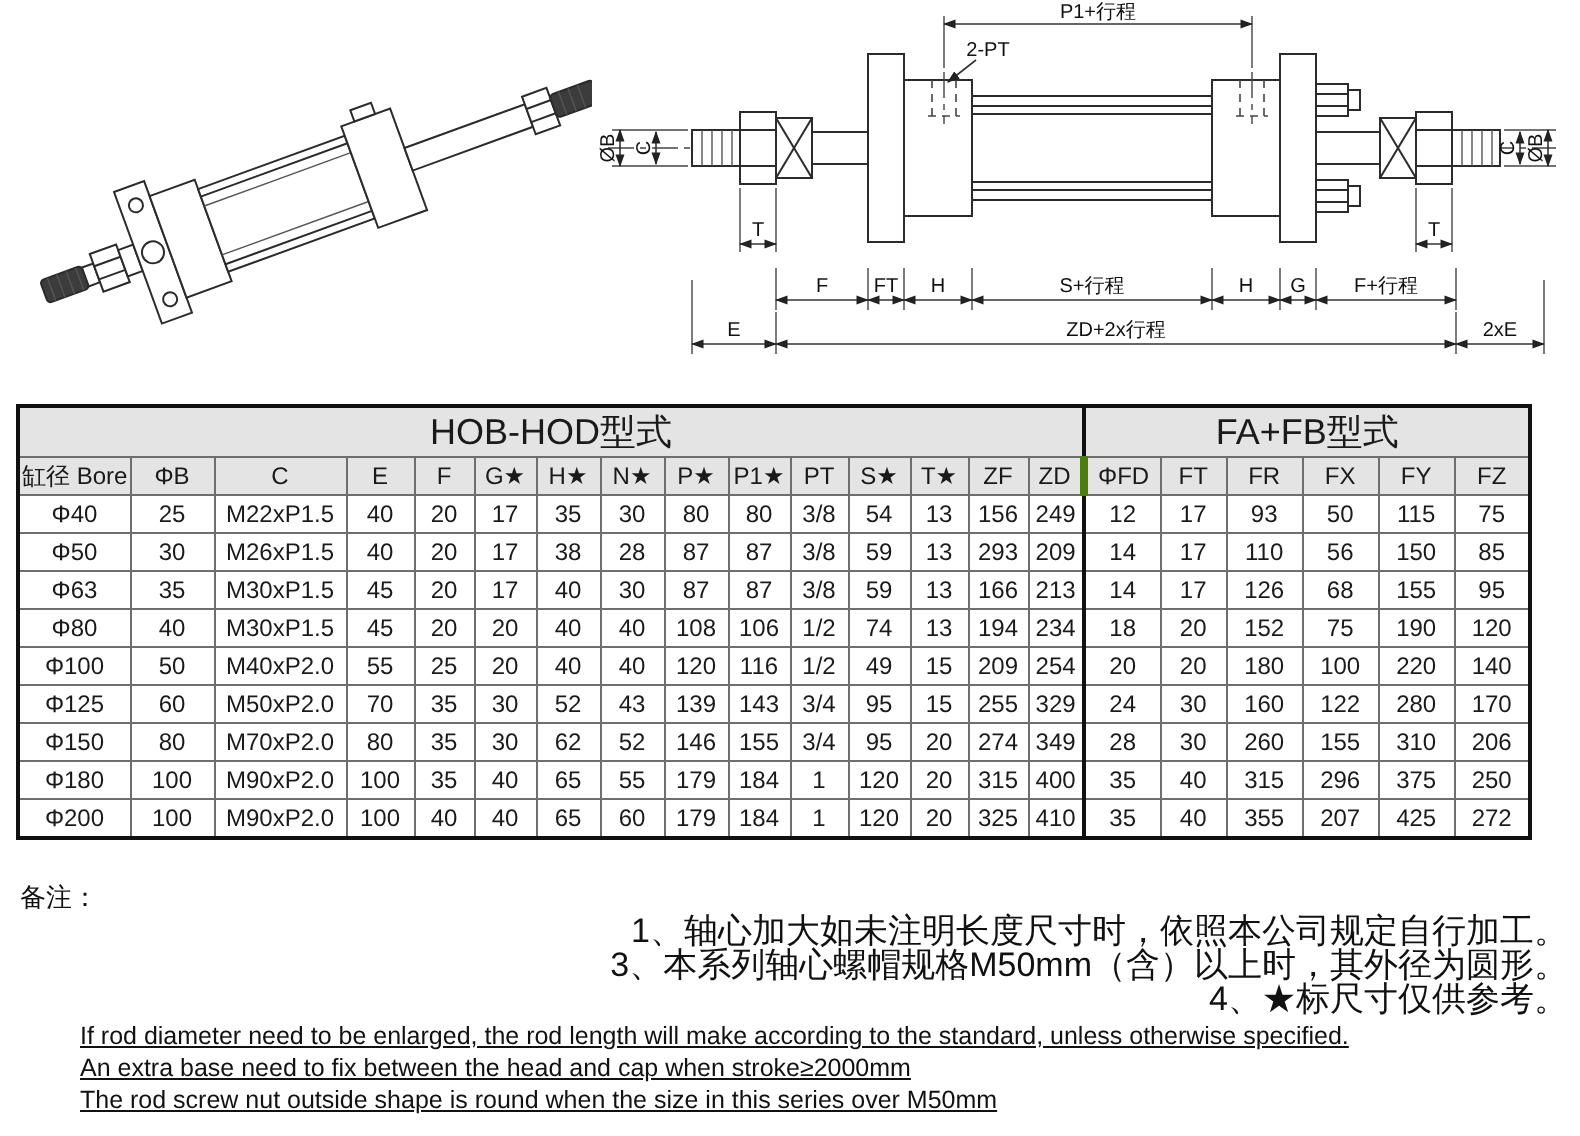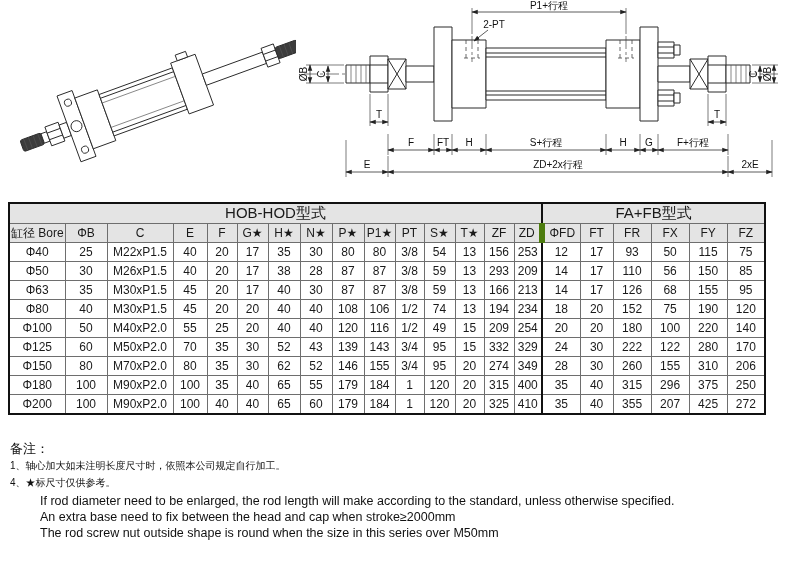--- a/index.html
+++ b/index.html
@@ -39,29 +39,29 @@
   }
   .spec-table th, .spec-table td {
     border: 1px solid #6e6e6e;
     height: 19px;
     padding: 0 1px;
     font-weight: normal;
     white-space: nowrap;
     overflow: hidden;
   }
   .spec-table thead th { background: #e4e4e4; }
-  .spec-table .grp { font-size: 15px; }
+  .spec-table .grp { font-size: 18px; }
   .spec-table th.group-sep, .spec-table td:nth-child(15) { border-right: 2px solid #111; }
-  .spec-table thead tr.cols th:nth-child(15) { border-right: 6px solid #4d7c0f; text-align: center; }
+  .spec-table thead tr.cols th:nth-child(15) { border-right: 4px solid #4d7c0f; text-align: center; }
   .spec-table td:first-child { font-size: 12px; }
 
   .notes { position: absolute; left: 10px; top: 440px; width: 774px; color: #111; }
   .notes-title { font-size: 13px; line-height: 17px; }
-  .note-line   { font-size: 10px; line-height: 17px; white-space: nowrap; }
-  .notes-en    { margin-left: 30px; margin-top: 2px; }
+  .note-line   { font-size: 17px; line-height: 17px; white-space: nowrap; text-align: right; }
+  .notes-en    { margin-left: 30px; margin-top: 2px; text-decoration: underline; }
   .note-line-en { font-size: 12.5px; line-height: 16px; white-space: nowrap; }
 </style>
 </head>
 <body>
 
 <div class="page">
 
   <svg class="iso-svg" width="288" height="192" viewBox="0 0 288 192">
     <g transform="translate(14,142) rotate(-20)">
 
@@ -301,21 +301,21 @@
           <td>20</td>
           <td>17</td>
           <td>35</td>
           <td>30</td>
           <td>80</td>
           <td>80</td>
           <td>3/8</td>
           <td>54</td>
           <td>13</td>
           <td>156</td>
-          <td>253</td>
+          <td>249</td>
           <td>12</td>
           <td>17</td>
           <td>93</td>
           <td>50</td>
           <td>115</td>
           <td>75</td>
         </tr>
         <tr>
           <td>Φ50</td>
           <td>30</td>
@@ -415,25 +415,25 @@
           <td>70</td>
           <td>35</td>
           <td>30</td>
           <td>52</td>
           <td>43</td>
           <td>139</td>
           <td>143</td>
           <td>3/4</td>
           <td>95</td>
           <td>15</td>
-          <td>332</td>
+          <td>255</td>
           <td>329</td>
           <td>24</td>
           <td>30</td>
-          <td>222</td>
+          <td>160</td>
           <td>122</td>
           <td>280</td>
           <td>170</td>
         </tr>
         <tr>
           <td>Φ150</td>
           <td>80</td>
           <td>M70xP2.0</td>
           <td>80</td>
           <td>35</td>
@@ -500,20 +500,21 @@
           <td>425</td>
           <td>272</td>
         </tr>
       </tbody>
   </table>
 
   <div class="notes">
     <div class="notes-title">备注：</div>
     <div>
         <div class="note-line">1、轴心加大如未注明长度尺寸时，依照本公司规定自行加工。</div>
+        <div class="note-line">3、本系列轴心螺帽规格M50mm（含）以上时，其外径为圆形。</div>
         <div class="note-line">4、★标尺寸仅供参考。</div>
       </div>
     <div class="notes-en">
         <div class="note-line-en">If rod diameter need to be enlarged, the rod length will make according to the standard, unless otherwise specified.</div>
         <div class="note-line-en">An extra base need to fix between the head and cap when stroke≥2000mm</div>
         <div class="note-line-en">The rod screw nut outside shape is round when the size in this series over M50mm</div>
       </div>
   </div>
 
 </div>

